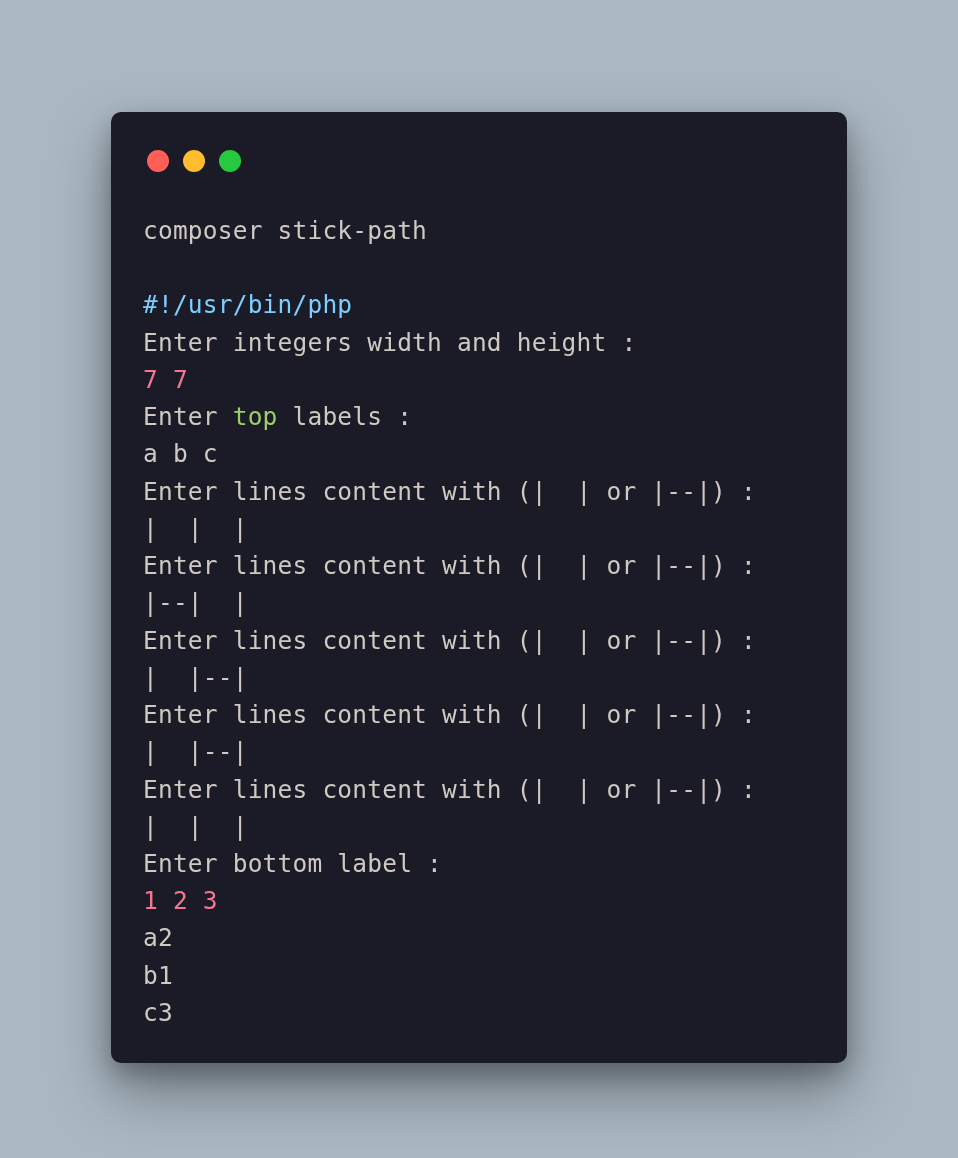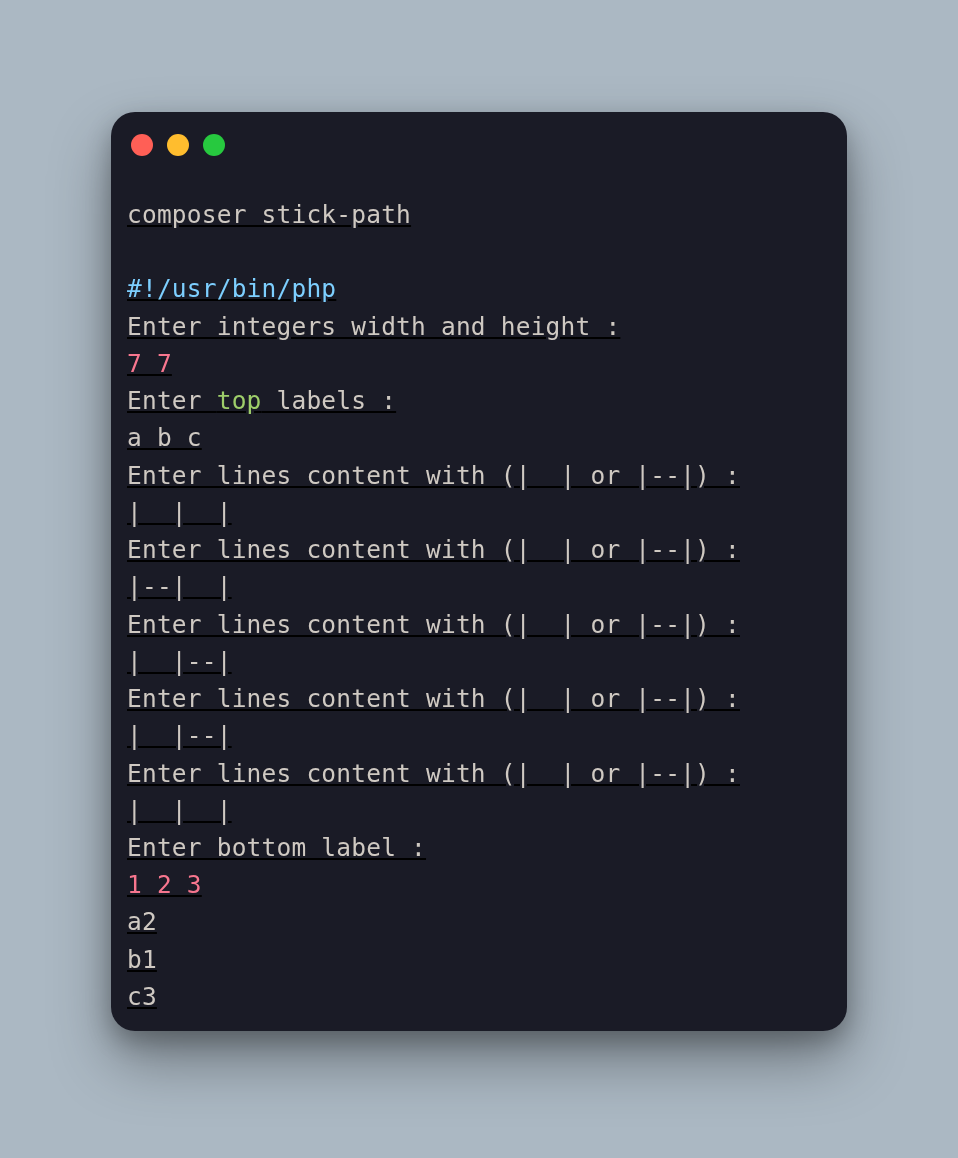--- a/index.html
+++ b/index.html
@@ -9,25 +9,24 @@
     height: 1158px;
     display: flex;
     align-items: flex-start;
     justify-content: center;
     padding-top: 112px;
     font-family: ui-monospace, "SF Mono", "Monaco", "Menlo", "Consolas", monospace;
   }
   .window {
     width: 736px;
     background: #1a1b26;
-    border-radius: 24px;
+    border-radius: 10px;
     box-shadow: 0 30px 60px rgba(0,0,0,0.35), 0 10px 25px rgba(0,0,0,0.25);
-    padding: 16px;
+    padding: 32px;
     overflow: hidden;
-    text-decoration: underline;
   }
   .traffic-lights {
     display: flex;
     gap: 14px;
     margin-bottom: 40px;
     padding-top: 6px;
     padding-left: 4px;
   }
   .dot {
     width: 22px;

